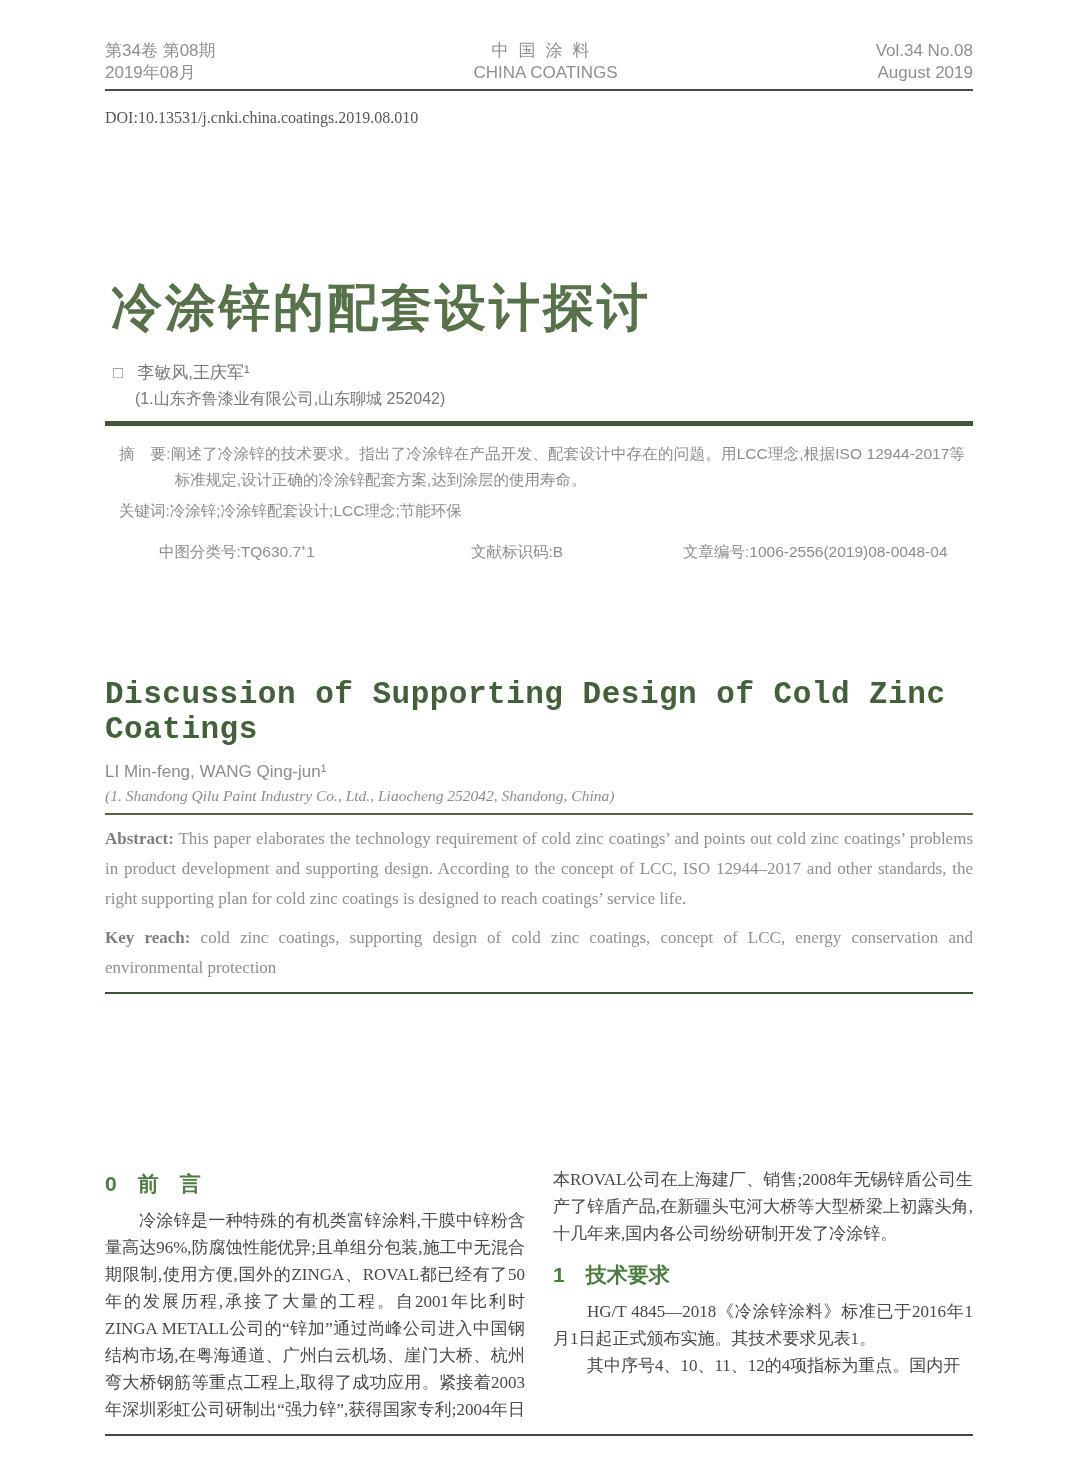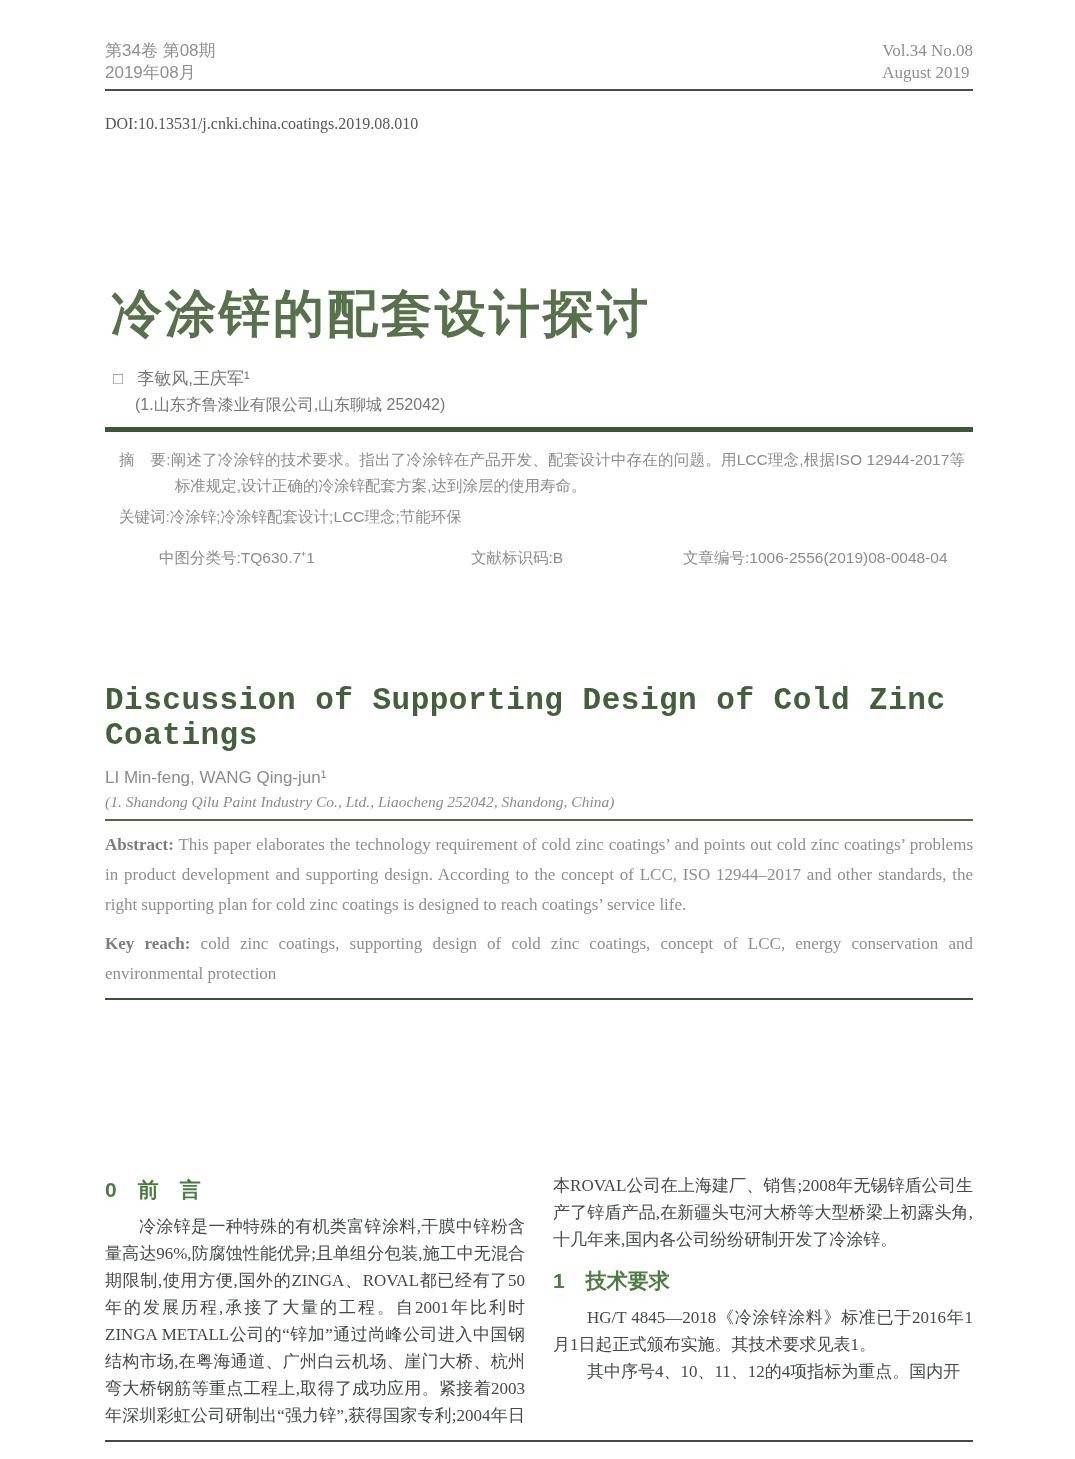--- a/index.html
+++ b/index.html
@@ -20,25 +20,25 @@
   }
   
   .jheader{
     display:flex;justify-content:space-between;align-items:flex-start;
     padding-top:40px;
     color:#8f8f8f;font-size:17px;line-height:22px;
   }
   .jheader .col{white-space:nowrap;}
   .jheader .center{text-align:center;}
   .jheader .center .cn{letter-spacing:10px;}
-  .jheader .right{text-align:left;font-family:Liberation Serif, serif;}
+  .jheader .right{text-align:right;}
   .header-rule{border:none;border-top:2px solid #4c4c4c;margin:5px 0 0 0;}
   .doi{
     font-family:"Liberation Serif",serif;
-    font-size:16px;color:#565656;margin-top:24px;
+    font-size:16px;color:#565656;margin-top:18px;
   }
   
   .cn-title{
     margin:147px 0 0 6px;
     font-size:51px;font-weight:bold;letter-spacing:3px;
     color:#57714a;
     font-family:"Liberation Sans",sans-serif;
   }
   .authors-cn{
     margin-top:18px;margin-left:8px;
@@ -109,20 +109,24 @@
 <body>
 
 <div class="page">
   <div class="content">
 
     <div class="jheader">
       <div class="col left">
         <div>第34卷 第08期</div>
         <div>2019年08月</div>
       </div>
+      <div class="col center">
+        <div class="cn">中国涂料</div>
+        <div>CHINA COATINGS</div>
+      </div>
       <div class="col right">
         <div>Vol.34  No.08</div>
         <div>August  2019</div>
       </div>
     </div>
     <hr class="header-rule">
     <div class="doi">DOI:10.13531/j.cnki.china.coatings.2019.08.010</div>
 
     <h1 class="cn-title">冷涂锌的配套设计探讨</h1>
     <div class="authors-cn">

